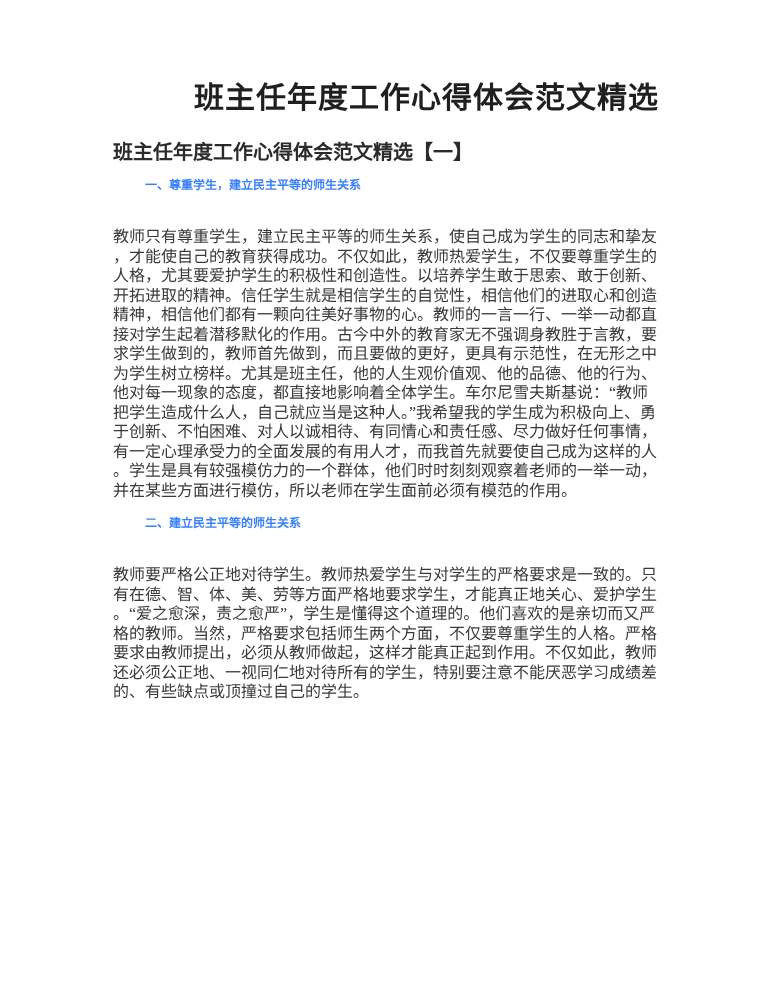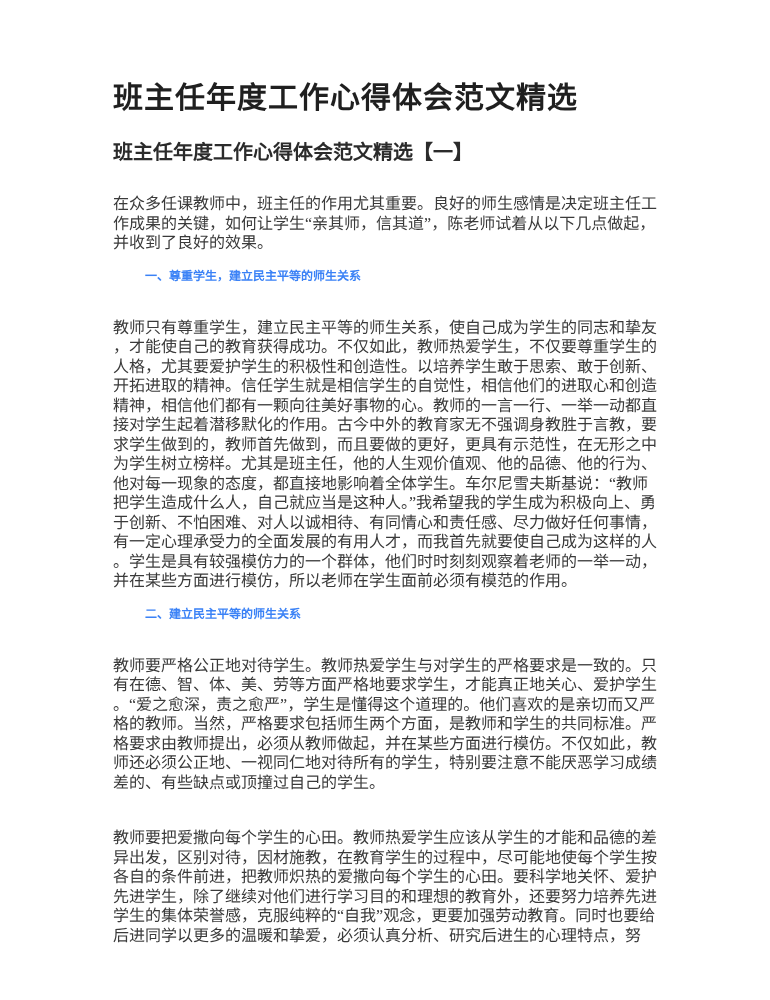--- a/index.html
+++ b/index.html
@@ -19,21 +19,21 @@
     width: 770px;
     height: 1000px;
     padding: 79px 111px 0 113px;
     background: #ffffff;
   }
   .doc-title {
     margin: 0;
     font-size: 30px;
     line-height: 38px;
     font-weight: bold;
-    text-align: left;
+    text-align: right;
     color: #1f1f1f;
     font-family: "Liberation Serif", "DejaVu Serif", serif;
     letter-spacing: 1px;
   }
   .subtitle {
     margin: 25px 0 0 0;
     font-size: 20px;
     line-height: 20px;
     font-weight: bold;
     color: #2b2b2b;
@@ -63,25 +63,23 @@
 </style>
 </head>
 <body>
 
 <div class="page">
 
   <h1 class="doc-title">班主任年度工作心得体会范文精选</h1>
 
   <h2 class="subtitle">班主任年度工作心得体会范文精选【一】</h2>
 
-  <p class="para">在众多任课教师中，班主任的作用尤其重要。良好的师生感情是决定班主任工作成果的关键，如何让学生“亲其师，信其道”，陈老师试着从以下几点做起，并收到了良好的效果。</p>
 
   <h3 class="heading">一、尊重学生，建立民主平等的师生关系</h3>
 
   <p class="para">教师只有尊重学生，建立民主平等的师生关系，使自己成为学生的同志和挚友，才能使自己的教育获得成功。不仅如此，教师热爱学生，不仅要尊重学生的人格，尤其要爱护学生的积极性和创造性。以培养学生敢于思索、敢于创新、开拓进取的精神。信任学生就是相信学生的自觉性，相信他们的进取心和创造精神，相信他们都有一颗向往美好事物的心。教师的一言一行、一举一动都直接对学生起着潜移默化的作用。古今中外的教育家无不强调身教胜于言教，要求学生做到的，教师首先做到，而且要做的更好，更具有示范性，在无形之中为学生树立榜样。尤其是班主任，他的人生观价值观、他的品德、他的行为、他对每一现象的态度，都直接地影响着全体学生。车尔尼雪夫斯基说：“教师把学生造成什么人，自己就应当是这种人。”我希望我的学生成为积极向上、勇于创新、不怕困难、对人以诚相待、有同情心和责任感、尽力做好任何事情，有一定心理承受力的全面发展的有用人才，而我首先就要使自己成为这样的人。学生是具有较强模仿力的一个群体，他们时时刻刻观察着老师的一举一动，并在某些方面进行模仿，所以老师在学生面前必须有模范的作用。</p>
 
   <h3 class="heading">二、建立民主平等的师生关系</h3>
 
-  <p class="para">教师要严格公正地对待学生。教师热爱学生与对学生的严格要求是一致的。只有在德、智、体、美、劳等方面严格地要求学生，才能真正地关心、爱护学生。“爱之愈深，责之愈严”，学生是懂得这个道理的。他们喜欢的是亲切而又严格的教师。当然，严格要求包括师生两个方面，是教师和学生的共同标准。严格要求由教师提出，必须从教师做起，并在某些方面进行模仿。不仅如此，教师还必须公正地、一视同仁地对待所有的学生，特别要注意不能厌恶学习成绩差的、有些缺点或顶撞过自己的学生。</p>
+  <p class="para">教师要严格公正地对待学生。教师热爱学生与对学生的严格要求是一致的。只有在德、智、体、美、劳等方面严格地要求学生，才能真正地关心、爱护学生。“爱之愈深，责之愈严”，学生是懂得这个道理的。他们喜欢的是亲切而又严格的教师。当然，严格要求包括师生两个方面，不仅要尊重学生的人格。严格要求由教师提出，必须从教师做起，这样才能真正起到作用。不仅如此，教师还必须公正地、一视同仁地对待所有的学生，特别要注意不能厌恶学习成绩差的、有些缺点或顶撞过自己的学生。</p>
 
-  <p class="para loose">教师要把爱撒向每个学生的心田。教师热爱学生应该从学生的才能和品德的差异出发，区别对待，因材施教，在教育学生的过程中，尽可能地使每个学生按各自的条件前进，把教师炽热的爱撒向每个学生的心田。要科学地关怀、爱护先进学生，除了继续对他们进行学习目的和理想的教育外，还要努力培养先进学生的集体荣誉感，克服纯粹的“自我”观念，更要加强劳动教育。同时也要给后进同学以更多的温暖和挚爱，必须认真分析、研究后进生的心理特点，努</p>
 
 </div>
 
 </body></html>

